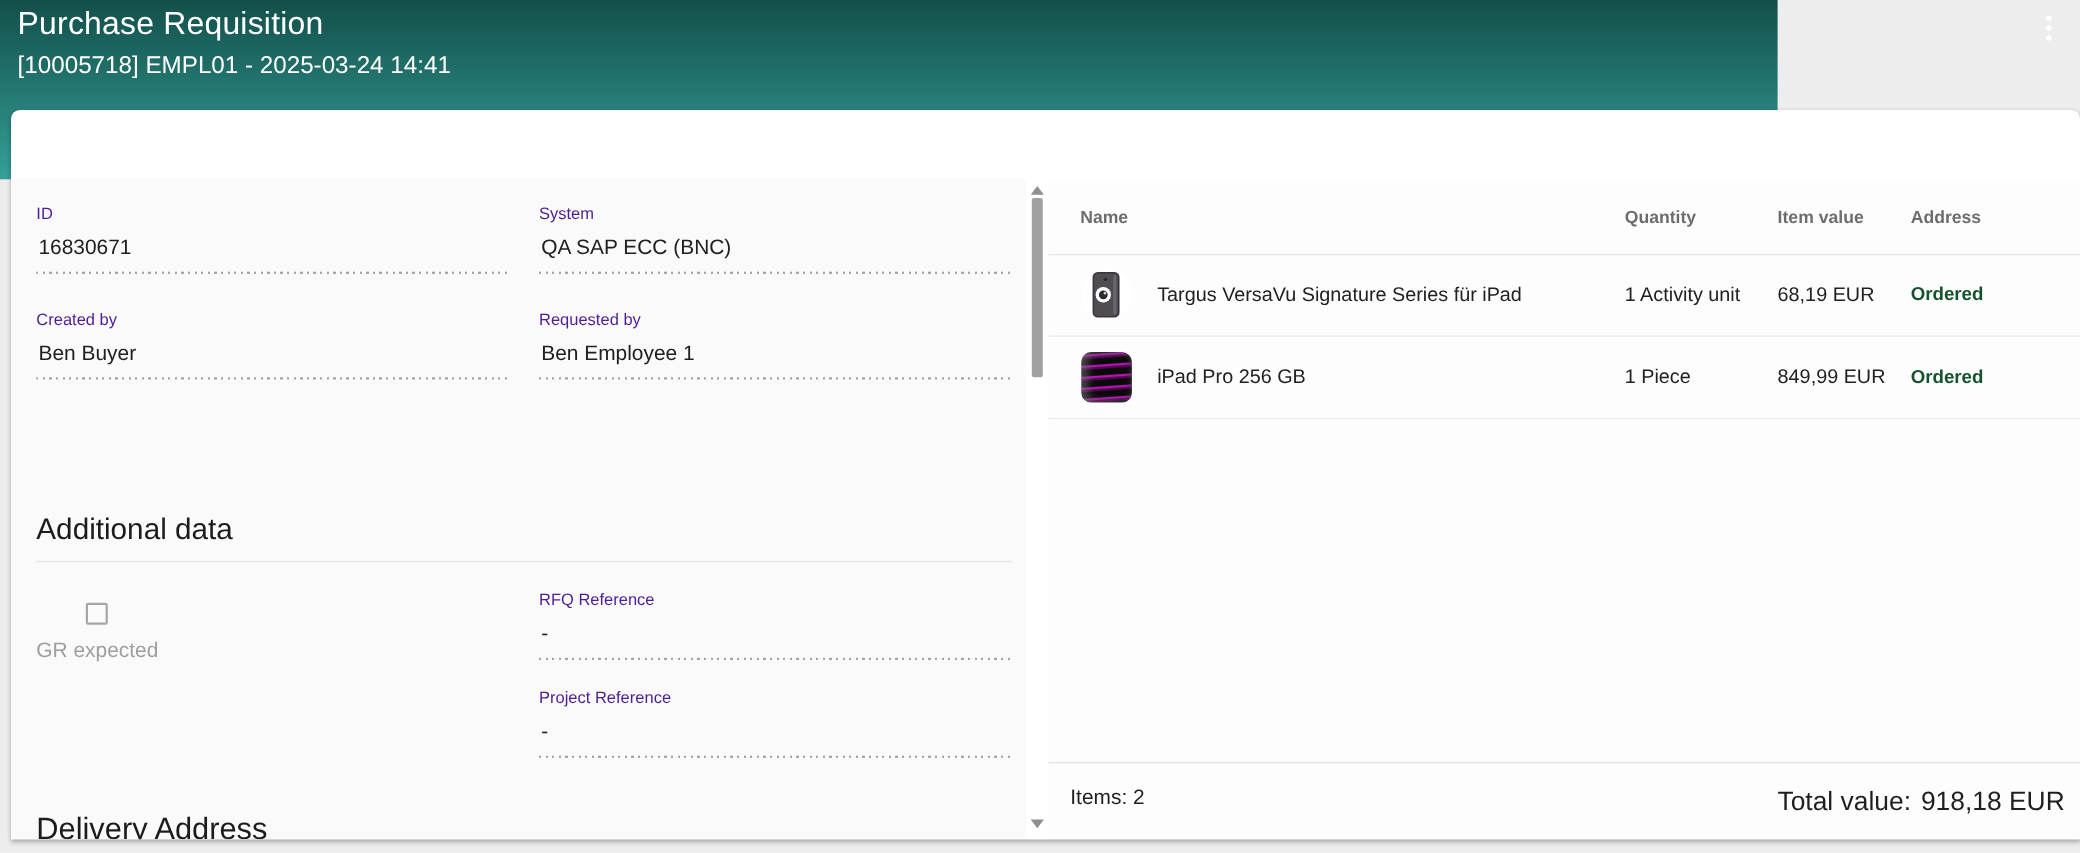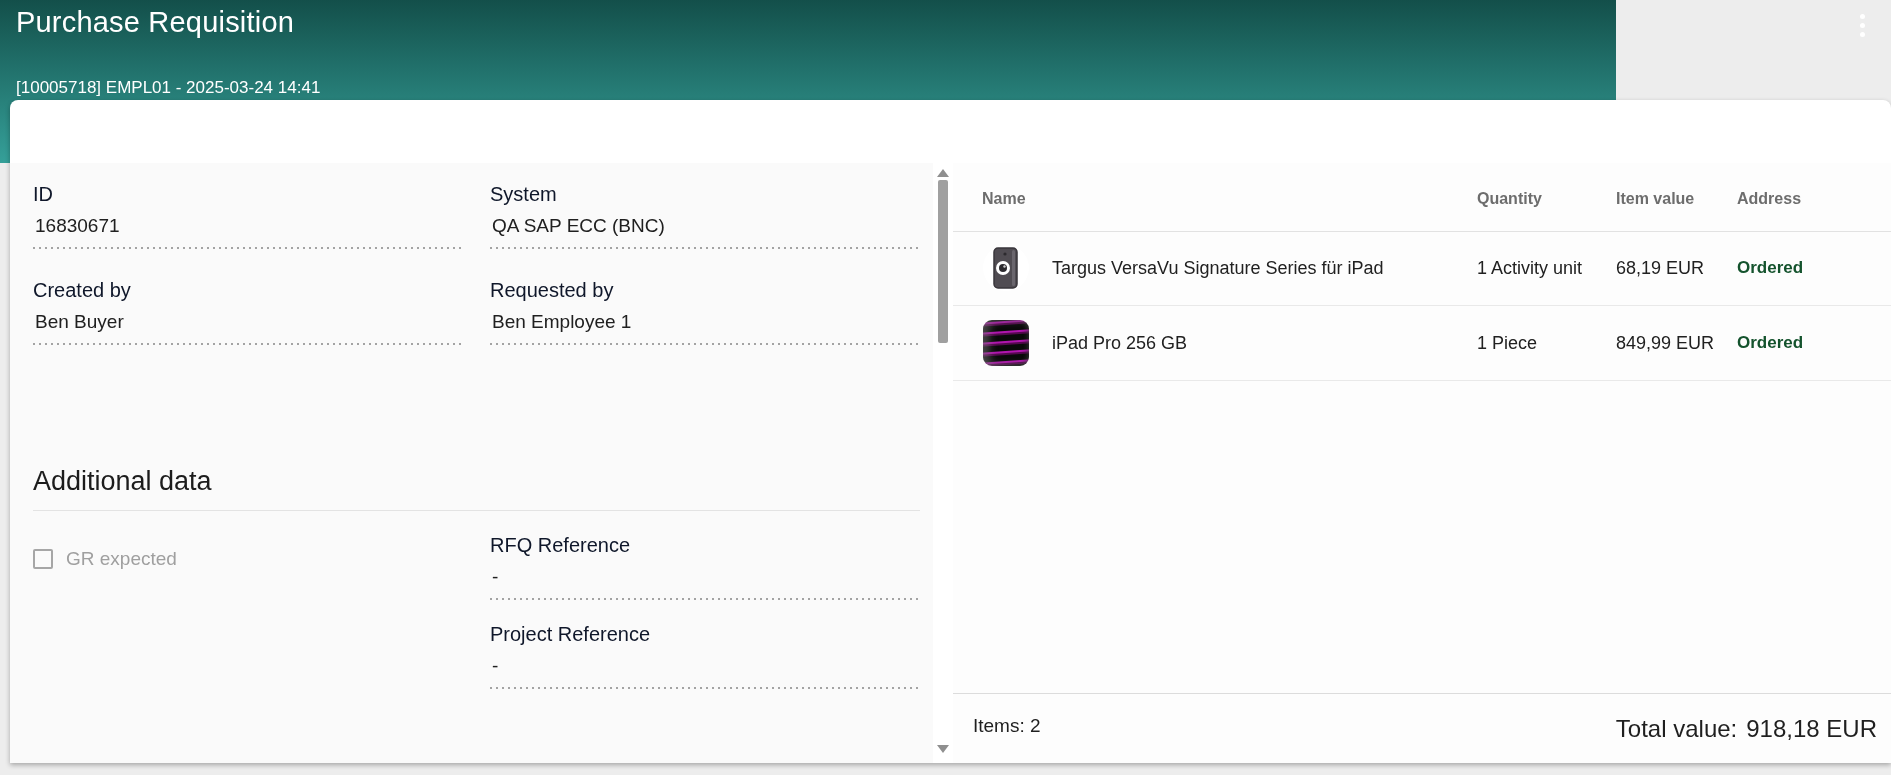--- a/index.html
+++ b/index.html
@@ -4,21 +4,21 @@
 <style>
   * { margin:0; padding:0; box-sizing:border-box; }
   html,body { width:1891px; height:775px; }
   body { font-family:"Liberation Sans","DejaVu Sans",sans-serif; background:#ededed; }
   #app { position:relative; width:1891px; height:775px; overflow:hidden; background:#ededed; }
 
   
   .hdr { position:absolute; left:0; top:0; width:1616px; height:163px;
          background:linear-gradient(to bottom,#134f4a 0%,#35a099 100%); }
   .hdr-title { position:absolute; left:16px; top:6px; color:#ffffff; font-size:29px; font-weight:500; letter-spacing:0.2px; }
-  .hdr-sub { position:absolute; left:16px; top:46px; color:#ffffff; font-size:17px; font-weight:400;margin-top:32px; }
+  .hdr-sub { position:absolute; left:16px; top:46px; color:#ffffff; font-size:22px; font-weight:400; }
   .kebab { position:absolute; left:1848px; top:8px; width:28px; height:34px; cursor:pointer;
            display:flex; flex-direction:column; align-items:center; justify-content:center; gap:4px; }
   .kebab i { width:5px; height:5px; border-radius:50%; background:#ffffff; display:block; }
 
   
   .card { position:absolute; left:10px; top:100px; width:1881px; height:663px; background:#ffffff;
           border-radius:8px 8px 0 0; box-shadow:0 2px 5px rgba(0,0,0,0.30); }
 
   
   .tabbar { position:absolute; left:10px; top:100px; width:1881px; height:63px; background:#ffffff;
@@ -31,28 +31,28 @@
 
   
   .left-panel { position:absolute; left:10px; top:163px; width:923px; height:600px;
                 background:#fafafa; overflow:hidden; }
   .gutter { position:absolute; left:933px; top:163px; width:20px; height:600px; background:#ffffff; }
   .right-panel { position:absolute; left:953px; top:163px; width:938px; height:600px;
                  background:#fdfdfd; overflow:hidden; }
 
   
   .fld { position:absolute; width:430px; }
-  .fld-label { font-size:20px; color:#0f172a; line-height:15px; }
+  .fld-label { font-size:15px; color:#4c1d95; line-height:15px; }
   .fld-value { position:absolute; left:2px; top:28px; font-size:19px; color:#202020; line-height:22px; white-space:nowrap; }
   .dotline { position:absolute; left:0; top:60px; width:430px; height:2px;
              background:repeating-linear-gradient(to right,#a3a3a3 0 2px,transparent 2px 6px); }
   .c1 { left:23px; } .c2 { left:480px; }
   .sec-heading { position:absolute; left:23px; font-size:27px; font-weight:400; color:#1c1c1c; white-space:nowrap; }
   .rule { position:absolute; left:23px; width:887px; height:1px; background:#e3e3e3; }
-  .cb-row { position:absolute; left:23px; top:385px; display:flex; align-items:center; gap:13px; cursor:pointer; }
+  .cb-row { position:absolute; left:23px; top:385px; display:flex; align-items:center; gap:13px; cursor:pointer;flex-direction:column; }
   .cb-box { width:20px; height:20px; border:2px solid #a6a6a6; border-radius:2px; background:transparent; }
   .cb-label { font-size:19px; color:#9f9f9f; }
 
   
   .th { position:absolute; top:27px; font-size:16px; font-weight:700; color:#6d6d6d; }
   .th-name { left:29px; } .col-qty { left:524px; } .col-val { left:663px; } .col-status { left:784px; }
   .thead-border { position:absolute; left:0; top:68px; width:938px; height:1px; background:#e2e2e2; }
   .trow { position:absolute; left:0; width:938px; height:74px; cursor:pointer; background:transparent; }
   .trow .cell { position:absolute; top:50%; transform:translateY(-50%); font-size:18px; color:#212121; white-space:nowrap; }
   .trow .name-cell { left:99px; }
@@ -132,20 +132,21 @@
       <div class="fld-value">-</div>
       <div class="dotline"></div>
     </div>
 
     <div class="fld c2" style="top:464px;">
       <div class="fld-label">Project Reference</div>
       <div class="fld-value">-</div>
       <div class="dotline"></div>
     </div>
 
+    <div class="sec-heading" style="top:575px; font-size:28px;">Delivery Address</div>
   </div>
 
   <div class="gutter">
     <div class="sb-arrow-up"></div>
     <div class="sb-thumb"></div>
     <div class="sb-arrow-down"></div>
   </div>
 
   <div class="right-panel">
     <div class="th th-name">Name</div>

